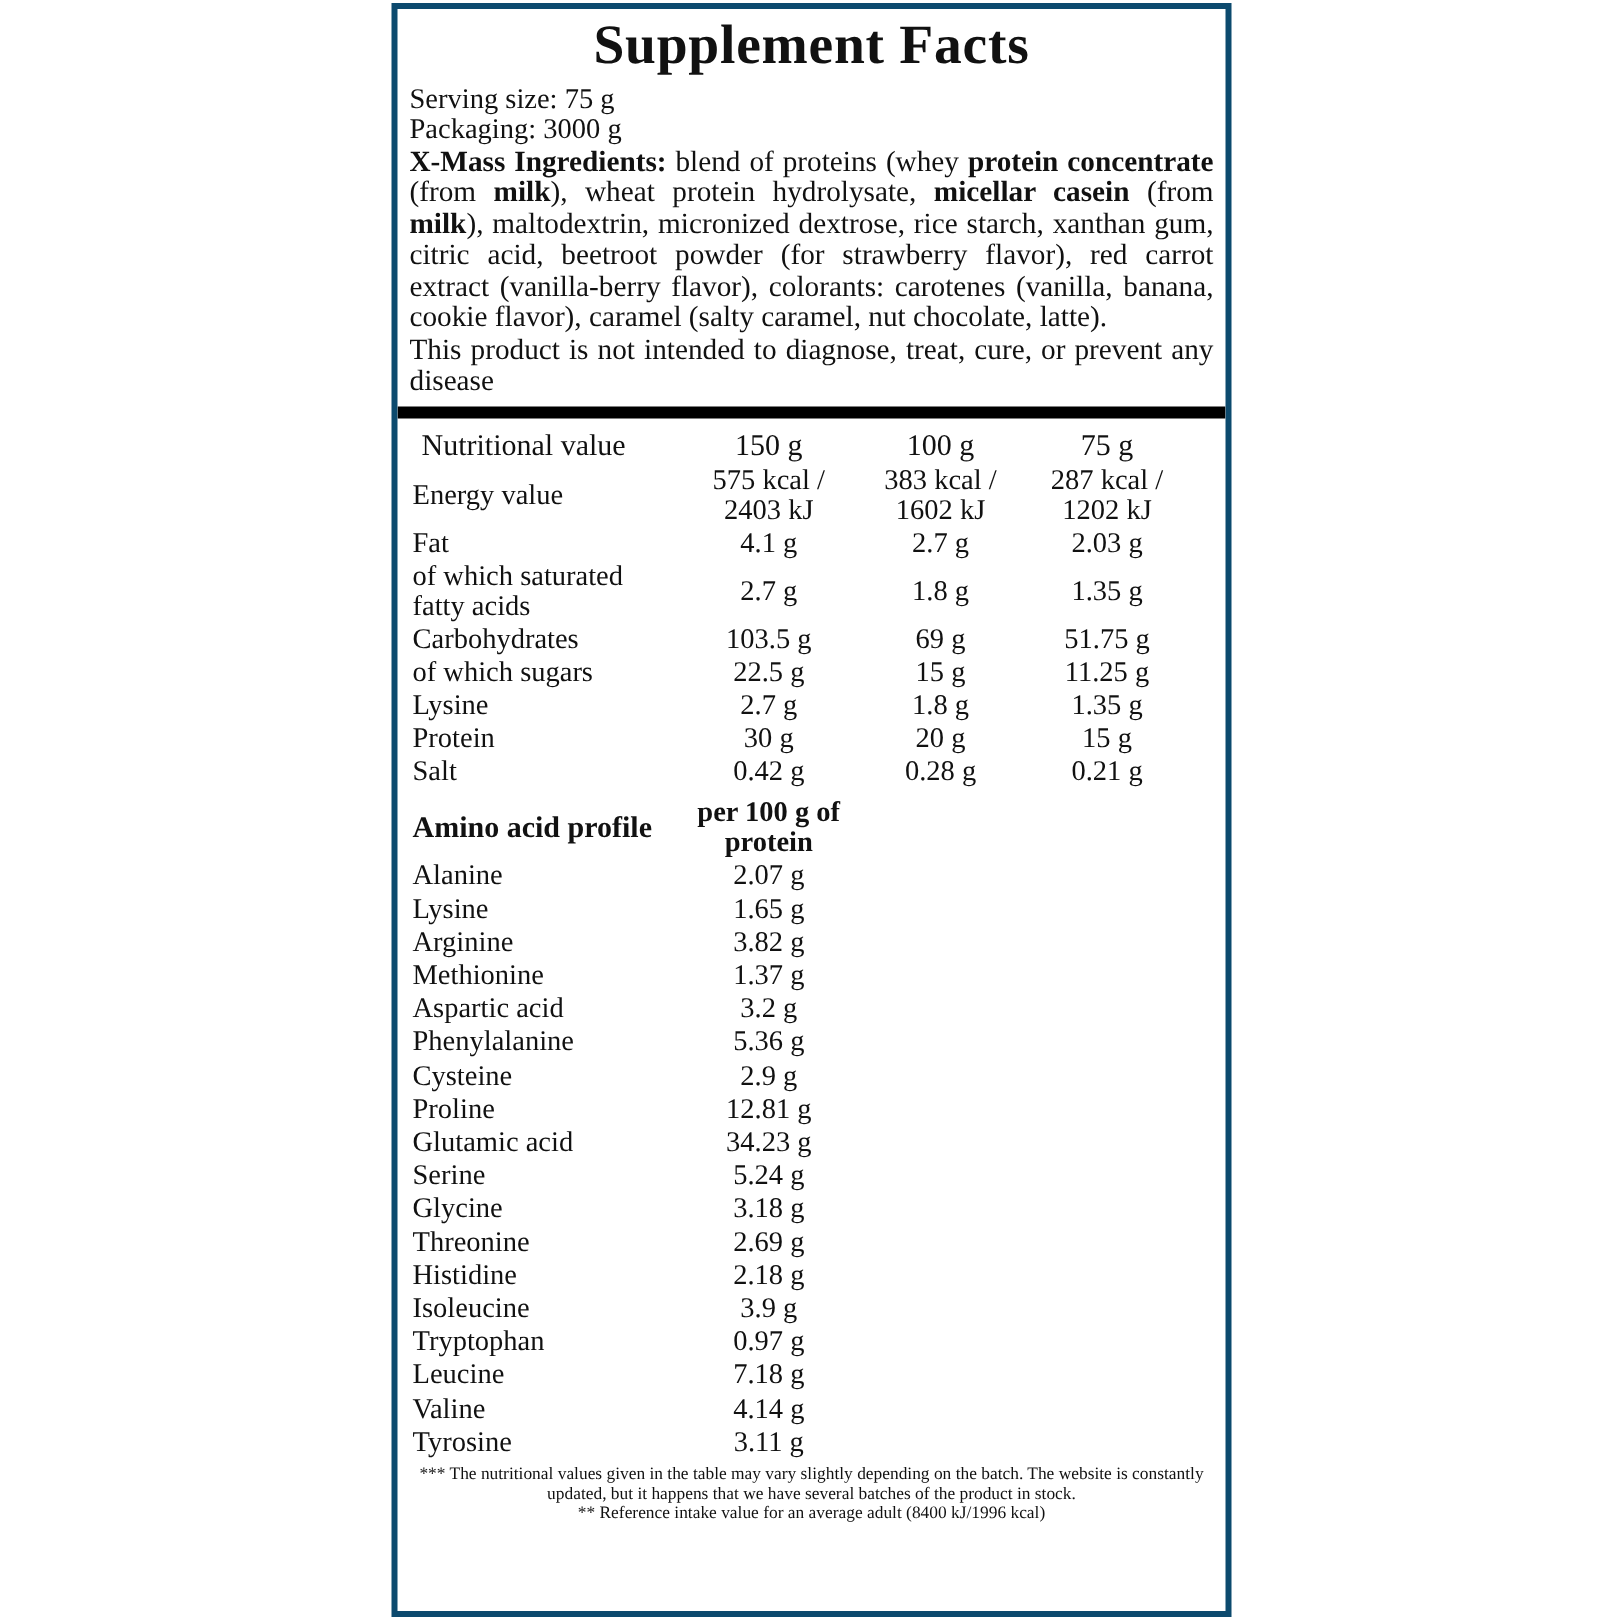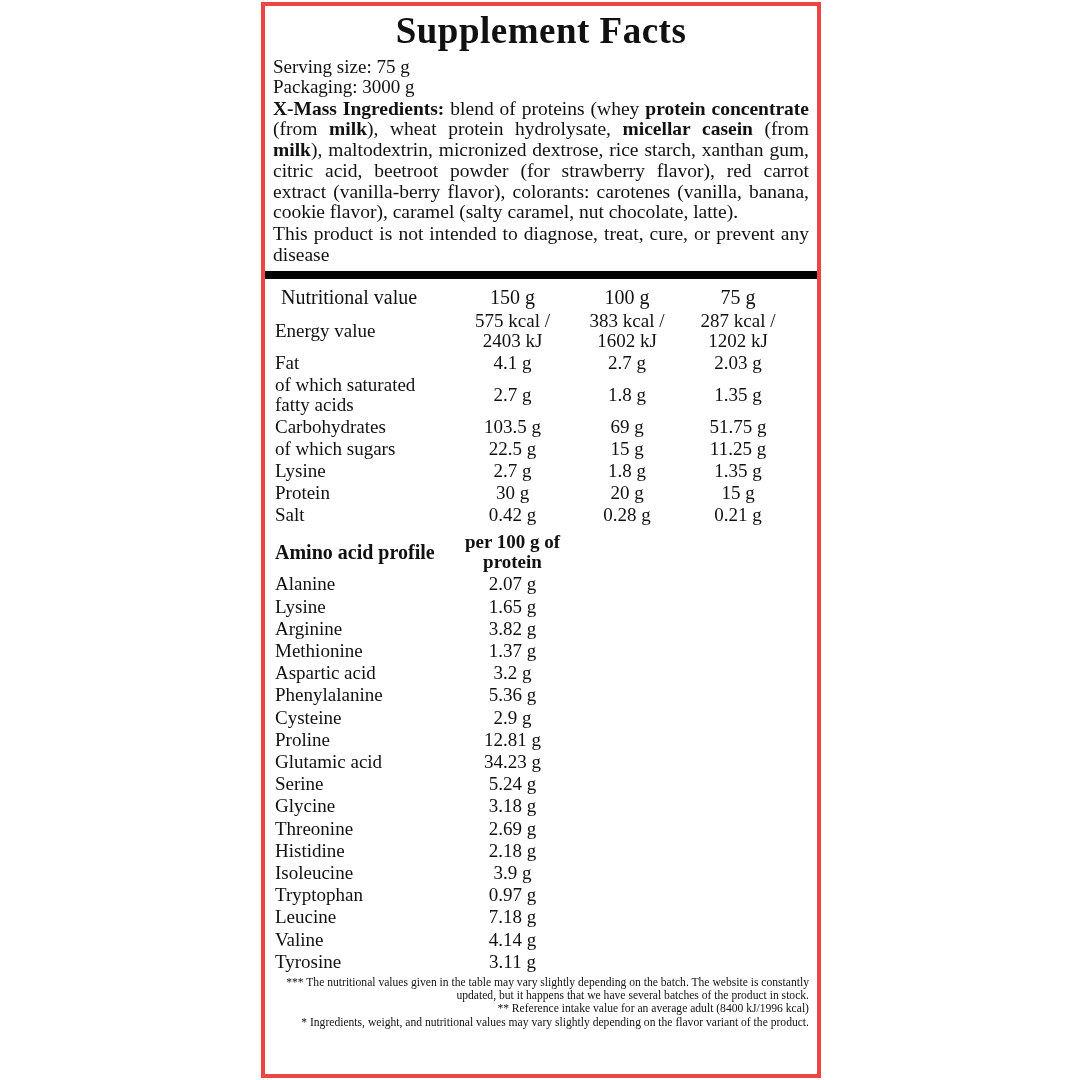--- a/index.html
+++ b/index.html
@@ -8,21 +8,21 @@
     background: #ffffff;
     font-family: "Liberation Serif", serif;
     color: #111111;
     position: relative;
   }
   .label-box {
     position: absolute;
     left: 261px; top: 2px;
     width: 560px; height: 1076px;
     box-sizing: border-box;
-    border: 4px solid #ef4444;
+    border: 4px solid #0c4a6e;
     background: #ffffff;
     padding: 3px 8px 0 8px;
     overflow: hidden;
   }
   .title {
     margin: 2px 0 5px 0;
     font-size: 37px;
     font-weight: 700;
     text-align: center;
     letter-spacing: 0.5px;
@@ -58,21 +58,21 @@
     align-items: center;
     font-size: 19px;
     margin-top: 5px;
   }
   .at-cell { line-height: 22.2px; }
   .at-label { text-align: left; padding-left: 2px; }
   .at-val { text-align: center; }
   .at-head-label { font-weight: 700; font-size: 20px; padding-left: 2px; }
   .at-head-val { font-weight: 700; font-size: 19px; line-height: 20px; text-align: center; padding: 1px 0; }
   .footnotes { margin-top: 3px; font-size: 11.6px; line-height: 13.2px; }
-  .footnote-line { text-align: right; }
+  .footnote-line { text-align: center; }
 </style>
 </head>
 <body>
 
 <div class="label-box">
   <h1 class="title">Supplement Facts</h1>
 
   <div>
     <div class="info-line">Serving size: 75 g</div>
     <div class="info-line">Packaging: 3000 g</div>
@@ -160,15 +160,14 @@
       <div class="at-cell at-val">7.18 g</div>
       <div class="at-cell at-label">Valine</div>
       <div class="at-cell at-val">4.14 g</div>
       <div class="at-cell at-label">Tyrosine</div>
       <div class="at-cell at-val">3.11 g</div>
     </div>
 
   <div class="footnotes" id="footnotes">
       <div class="footnote-line">*** The nutritional values given in the table may vary slightly depending on the batch. The website is constantly updated, but it happens that we have several batches of the product in stock.</div>
       <div class="footnote-line">** Reference intake value for an average adult (8400 kJ/1996 kcal)</div>
-      <div class="footnote-line">* Ingredients, weight, and nutritional values may vary slightly depending on the flavor variant of the product.</div>
     </div>
 </div>
 
 </body></html>

